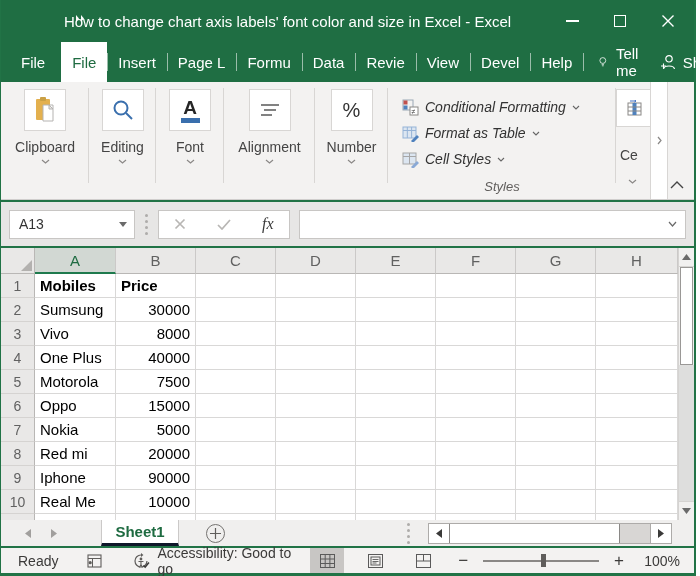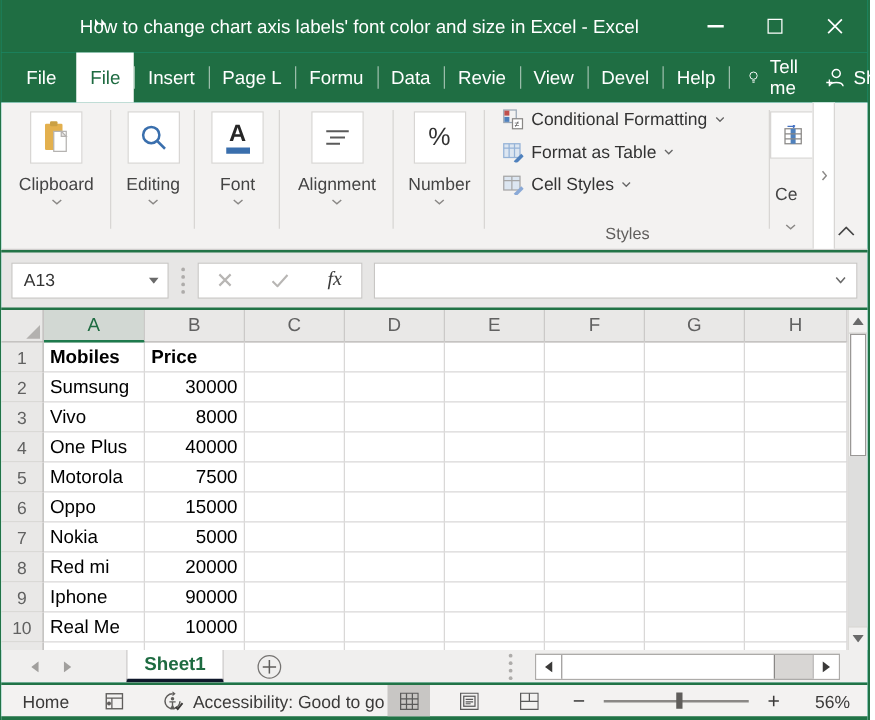--- a/index.html
+++ b/index.html
@@ -37,21 +37,21 @@
   .rgroup::after { content:""; position:absolute; right:0; top:6px; bottom:16px; width:1px; background:#d8d6d4; }
   .iconbox { width:42px; height:42px; background:#fff; border:1px solid #d8d6d4;
              display:flex; align-items:center; justify-content:center; }
   .glabel { margin-top:8px; font-size:14px; color:#444; white-space:nowrap; }
   .gchev { margin-top:4px; line-height:0; }
   .fontA { font-weight:bold; font-size:19px; color:#262626; line-height:1; text-align:center; }
   .fontbar { display:block; width:19px; height:5px; background:#3a6fad; margin-top:1px; }
   .pct { font-size:20px; color:#333; }
 
   .stylesgroup { width:228px; display:flex; flex-direction:column; align-items:flex-start;
-                 padding:0 0 0 14px; position:relative; flex:0 0 auto; }
+                 padding:12px 0 0 14px; position:relative; flex:0 0 auto;font-style:italic; }
   .stylesgroup::after { content:""; position:absolute; right:0; top:6px; bottom:16px; width:1px; background:#d8d6d4; }
   .stylebtn { display:flex; align-items:center; gap:6px; height:26px; font-size:14px; color:#333; white-space:nowrap; }
   .scaption { position:absolute; bottom:5px; left:0; right:0; text-align:center; font-size:13px; color:#605e5c; }
 
   .cellsgroup { width:34px; overflow:hidden; padding-top:7px; display:flex; flex-direction:column; align-items:flex-start; flex:0 0 auto;gap:12px; }
   .cellsgroup .iconbox { width:38px; height:38px; flex:0 0 auto; }
   .cellsgroup .glabel { margin-left:4px; }
   .cellsgroup .gchev { margin-left:12px; }
   .ribstrip { width:18px; background:#fff; border-left:1px solid #d8d6d4; border-right:1px solid #d8d6d4;
               display:flex; align-items:center; justify-content:center; flex:0 0 auto; }
@@ -544,21 +544,21 @@
         <div class="hsbtn right">
           <svg width="6" height="9">
               <polygon points="0,0 6,4.5 0,9" fill="#3b3a39"></polygon>
             </svg>
         </div>
       </div>
     </div>
   </div>
 
   <div class="statusbar">
-    <span class="st-ready">Home</span>
+    <span class="st-ready">Ready</span>
     <span class="st-macro">
       <svg width="15" height="14" viewBox="0 0 15 14">
         <rect x="1" y="1" width="13" height="12" fill="none" stroke="#5f5d5b" stroke-width="1.1"></rect>
         <path d="M1 4.5h13M5.5 4.5V13" stroke="#5f5d5b" stroke-width="1"></path>
         <circle cx="3.2" cy="8.7" r="1.6" fill="#5f5d5b"></circle>
       </svg>
     </span>
     <span class="st-acc">
       <svg width="17" height="16" viewBox="0 0 17 16">
         <path d="M14 8A6 6 0 1 1 8 2" fill="none" stroke="#5f5d5b" stroke-width="1.2"></path>
@@ -587,17 +587,17 @@
         <svg width="15" height="14" viewBox="0 0 15 14">
           <rect x="0.5" y="0.5" width="14" height="13" fill="none" stroke="#5a5a5a"></rect>
           <path d="M7.5 0.5V7M0.5 7h14" stroke="#5a5a5a"></path>
         </svg>
       </span>
       <span class="zminus">−</span>
       <span class="ztrack">
           <span class="zthumb"></span>
         </span>
       <span class="zplus">+</span>
-      <span class="zoomlabel">56%</span>
+      <span class="zoomlabel">100%</span>
     </div>
   </div>
 
 </div>
 
 </body></html>

